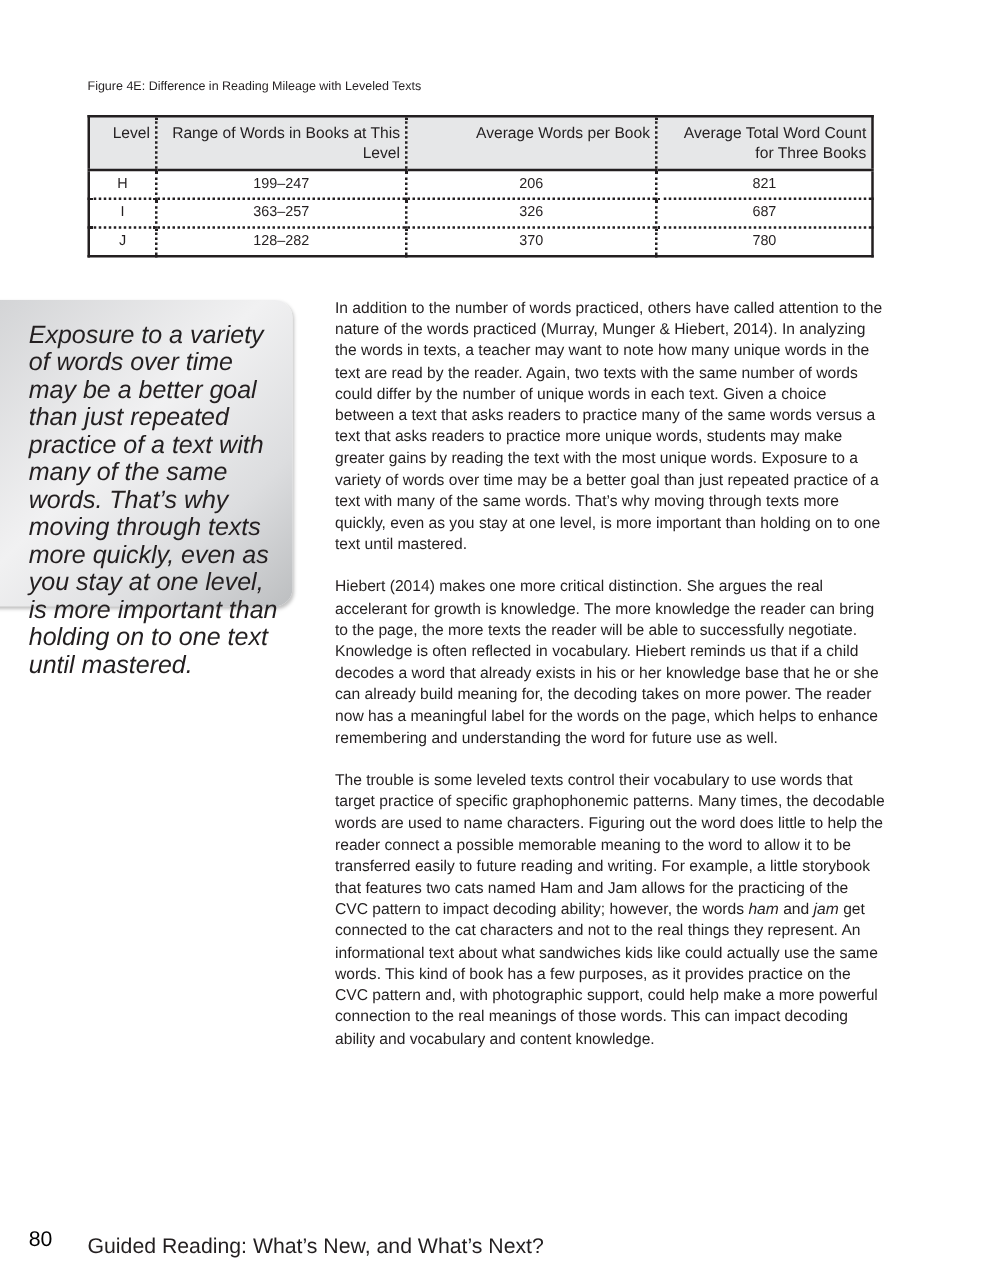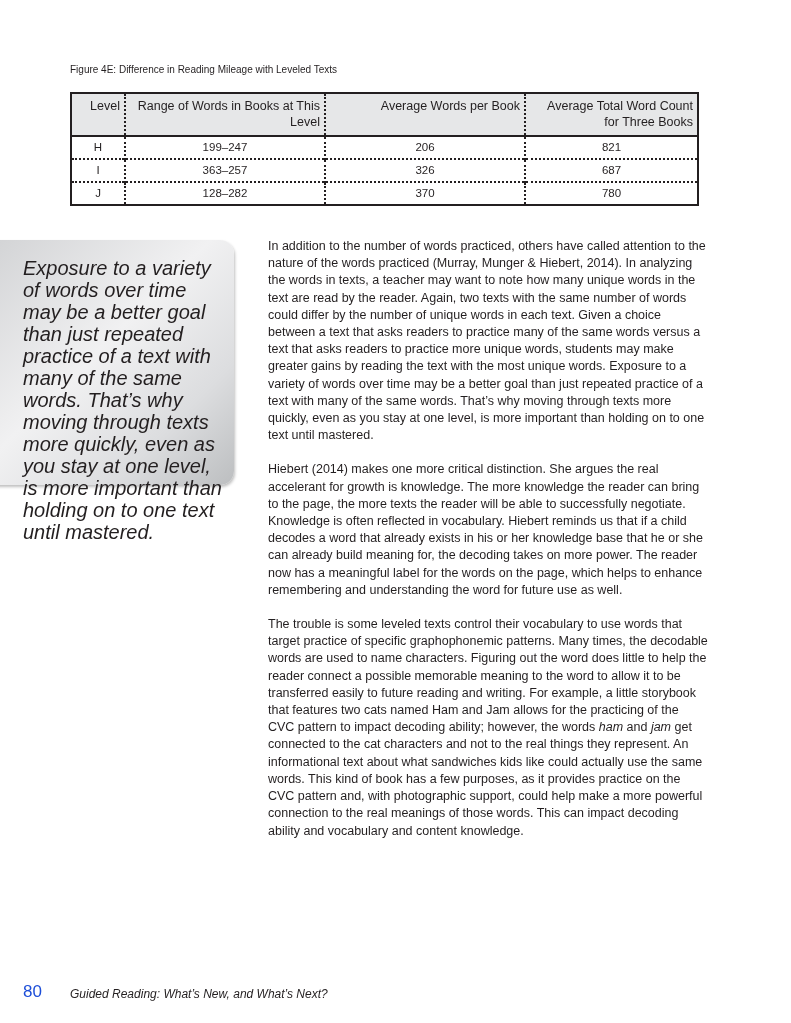--- a/index.html
+++ b/index.html
@@ -40,24 +40,24 @@
   .callout-text {
     position: absolute; left: 23px; top: 257px; width: 200px;
     font-style: italic; font-size: 20px; line-height: 22px; color: #231f20;
   }
   .body-text {
     position: absolute; left: 268px; top: 238px; width: 440px;
     font-size: 12.5px; line-height: 17.2px; color: #231f20;
   }
   .body-text p { margin: 0 0 17px 0; }
   .page-number {
-    position: absolute; left: 23px; top: 982px; font-size: 17px; color: #1d4ed8;
+    position: absolute; left: 23px; top: 982px; font-size: 17px; color: #000000;
   }
   .running-title {
-    position: absolute; left: 70px; top: 987px; font-size: 12px; font-style: italic; color: #231f20;
+    position: absolute; left: 70px; top: 987px; font-size: 17px; color: #231f20;
   }
 </style>
 </head>
 <body>
 
 <div class="fig-caption">Figure 4E: Difference in Reading Mileage with Leveled Texts</div>
 
 <table class="fig-table">
   <thead>
     <tr>

